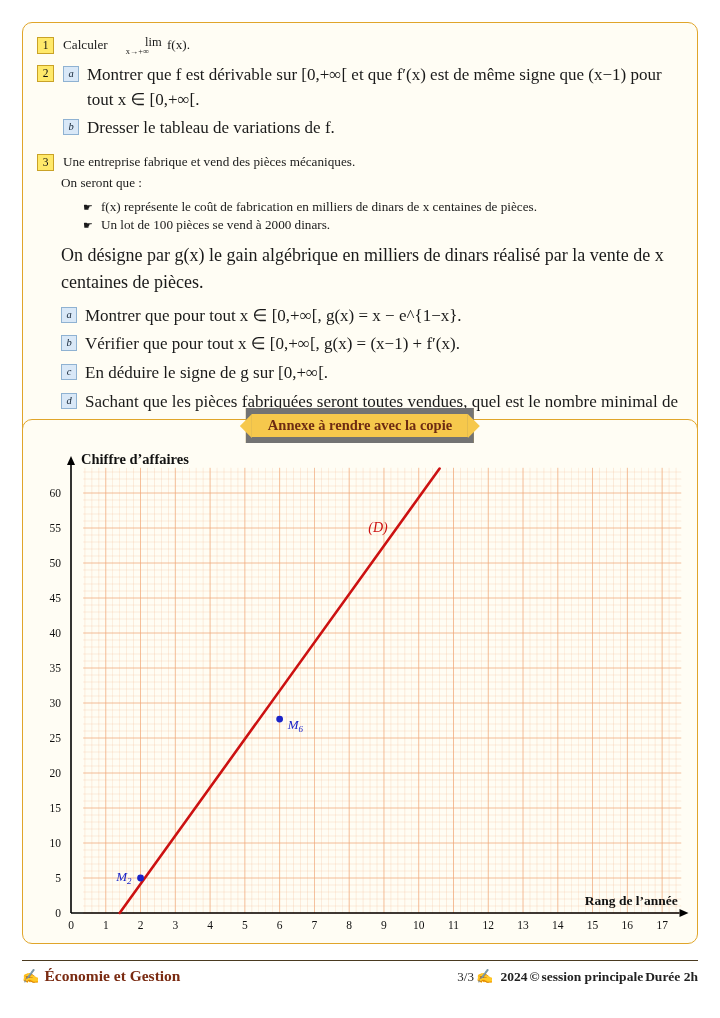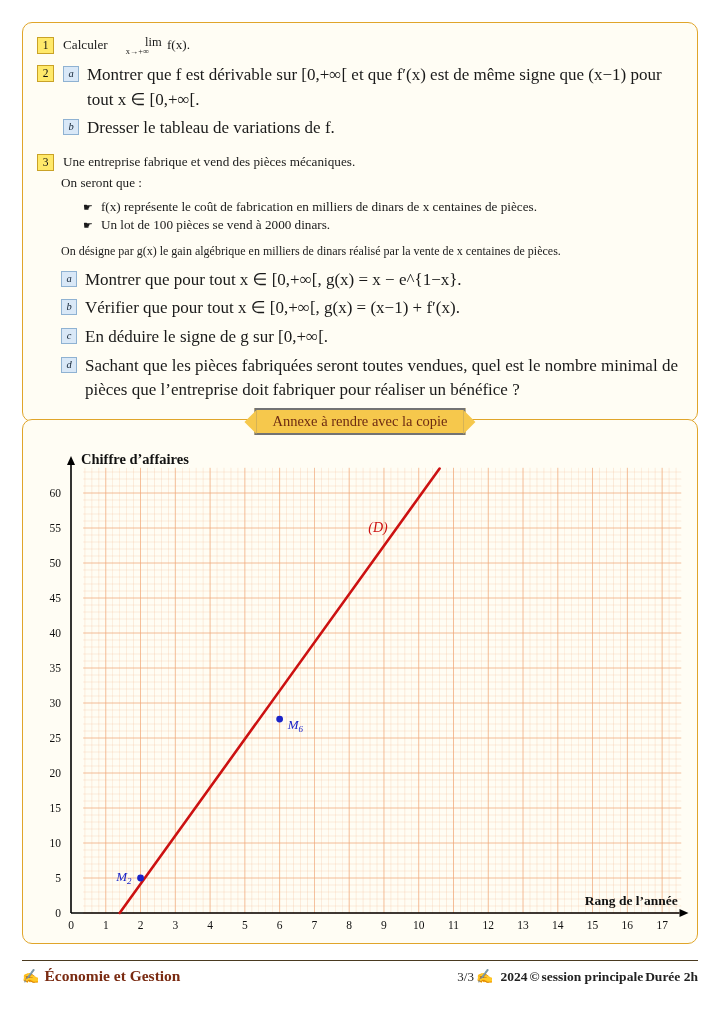--- a/index.html
+++ b/index.html
@@ -91,21 +91,21 @@
   .bullet-glyph {
     flex: 0 0 auto;
     margin-right: 8px;
     font-size: 11px;
     line-height: 1.5;
   }
   .para {
     margin-left: 24px;
     margin-top: 8px;
     margin-bottom: 8px;
-    font-size: 12px;
+    font-size: 18px;
     line-height: 1.5;
   }
 
   i, .it { }
   .lim-wrap {
     display: inline-block;
     vertical-align: middle;
     text-align: center;
     line-height: 1;
     margin: 0 2px;
@@ -126,24 +126,24 @@
     background: #fffdf4;
   }
   .annex-banner {
     position: absolute;
     left: 50%;
     top: -12px;
     transform: translateX(-50%);
     background: #f6c84c;
     color: #6d2b12;
     font-size: 14.5px;
-    font-weight: normal;
+    font-weight: bold;
     padding: 3px 16px;
     white-space: nowrap;
-    border: 2px solid #737373;
+    border: 6px solid #737373;
   }
   .annex-banner::before,
   .annex-banner::after {
     content: "";
     position: absolute;
     top: 0;
     width: 0; height: 0;
     border-top: 12.5px solid transparent;
     border-bottom: 12.5px solid transparent;
   }

